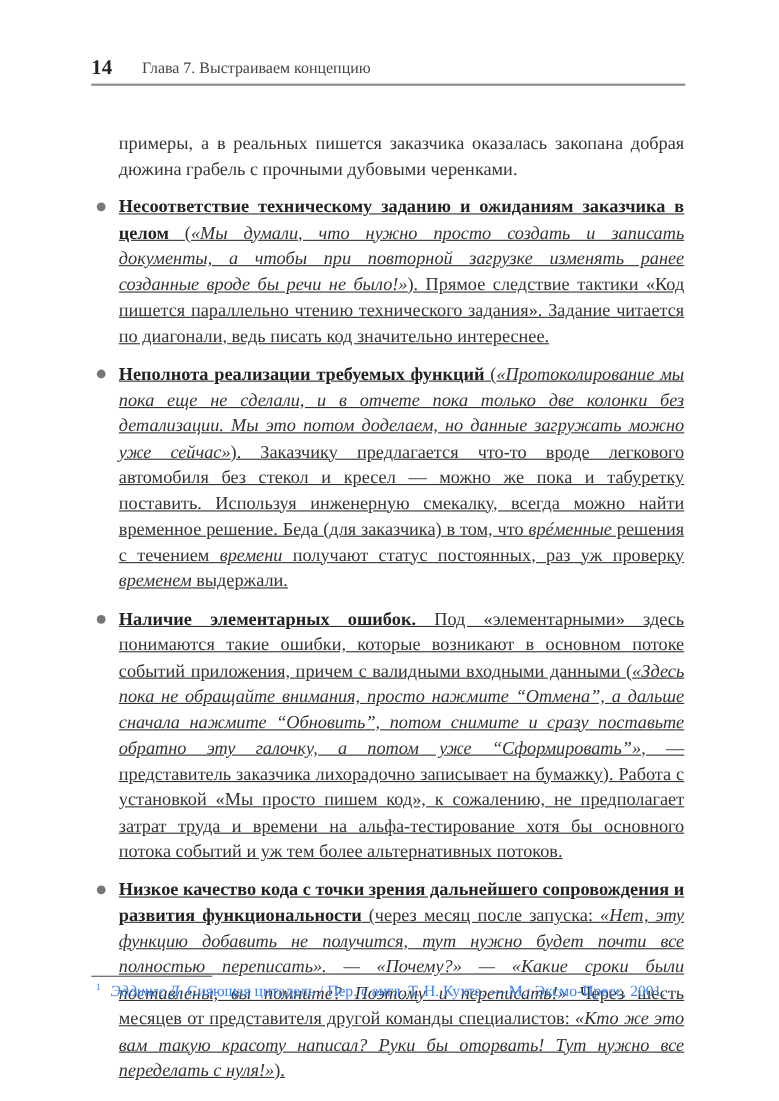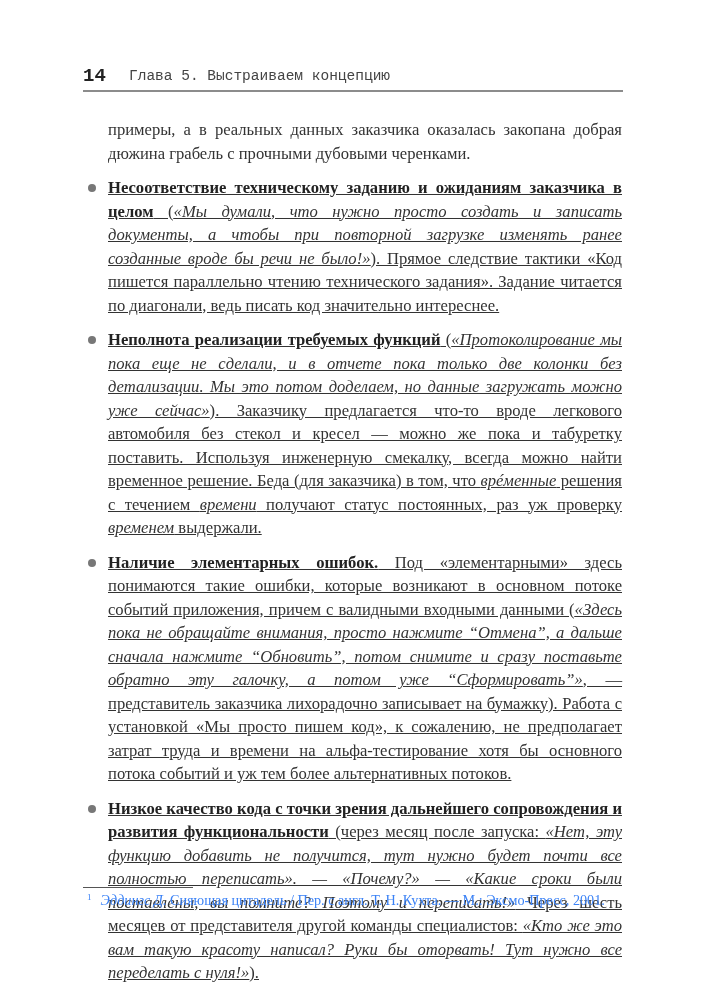--- a/index.html
+++ b/index.html
@@ -6,25 +6,25 @@
     body {
       width: 708px; height: 1001px;
       background: #ffffff;
       position: relative;
       overflow: hidden;
       color: #2e2e2e;
       font-family: "Liberation Serif", "DejaVu Serif", serif;
     }
     .page-header {
       position: absolute;
-      left: 83px; top: 64px;
+      left: 83px; top: 50px;
       width: 540px;
       height: 26px;
       border-bottom: 2px solid #8c8c8c;
-      font-family: Liberation Mono, monospace;
+      font-family: Liberation Serif, serif;
     }
     .page-number {
       position: absolute; left: 0; top: 1px;
       font-size: 19px; font-weight: bold; color: #222;
     }
     .chapter-title {
       position: absolute; left: 46px; top: 4px;
       font-size: 14.5px; color: #444;
     }
     .body-text {
@@ -60,25 +60,25 @@
       width: 540px;
       font-size: 14.2px; color: #3b82f6;
     }
     .fn-mark { font-size: 9px; vertical-align: 5px; margin-right: 9px; }
   </style>
 </head>
 <body>
 
 <div class="page-header">
   <span class="page-number">14</span>
-  <span class="chapter-title">Глава 5. Выстраиваем концепцию</span>
+  <span class="chapter-title">Глава 7. Выстраиваем концепцию</span>
 </div>
 
 <div class="body-text">
-  <p class="cont">примеры, а в реальных данных заказчика оказалась закопана добрая дюжина грабель с прочными дубовыми черенками.</p>
+  <p class="cont">примеры, а в реальных пишется заказчика оказалась закопана добрая дюжина грабель с прочными дубовыми черенками.</p>
 
   <ul class="issues">
     <li>
       <span class="bullet"></span>
       <span class="b">Несоответствие техническому заданию и ожиданиям заказчика в целом</span><span> (</span><span class="i">«Мы думали, что нужно просто создать и записать документы, а чтобы при повторной загрузке изменять ранее созданные вроде бы речи не было!»</span><span>). Прямое следствие тактики «Код пишется параллельно чтению технического задания». Задание читается по диагонали, ведь писать код значительно интереснее.</span>
     </li>
     <li>
       <span class="bullet"></span>
       <span class="b">Неполнота реализации требуемых функций</span><span> (</span><span class="i">«Протоколирование мы пока еще не сделали, и в отчете пока только две колонки без детализации. Мы это потом доделаем, но данные загружать можно уже сейчас»</span><span>). Заказчику предлагается что-то вроде легкового автомобиля без стекол и кресел — можно же пока и табуретку поставить. Используя инженерную смекалку, всегда можно найти временное решение. Беда (для заказчика) в том, что </span><span class="i">врéменные</span><span> решения с течением </span><span class="i">времени</span><span> получают статус постоянных, раз уж проверку </span><span class="i">временем</span><span> выдержали.</span>
     </li>

